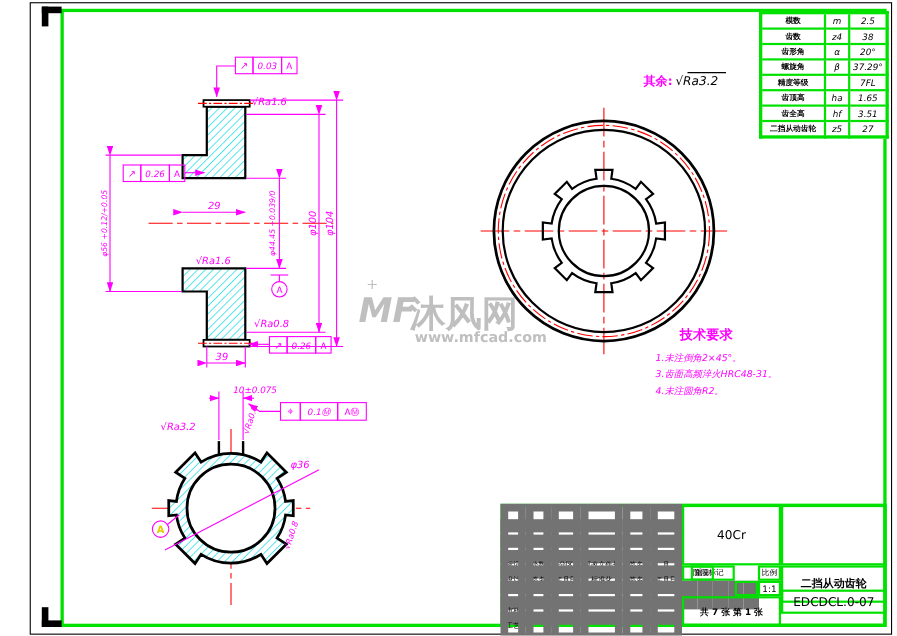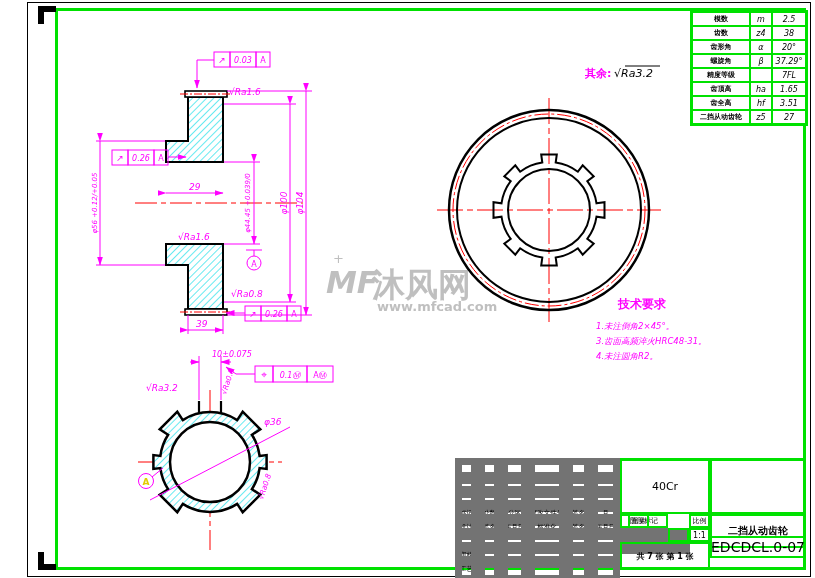--- a/index.html
+++ b/index.html
@@ -320,15 +320,15 @@
       <i style="width:10px"></i>
       <i style="width:10px"></i>
       <i style="width:10px"></i>
       <i style="width:8px"></i>
     </div>
   <div class="cell" style="left:668px;top:528px;width:21px;height:14px"></div>
   <div class="cell ital" style="left:689px;top:528px;width:21px;height:14px;font-size:8px">1:1</div>
   <div class="cell" style="left:620px;top:542px;width:90px;height:28px;font-size:8px;font-weight:bold">共 7 张  第 1 张</div>
   <div class="cell" style="left:710px;top:458px;width:96px;height:56px"></div>
   <div class="cell" style="left:710px;top:514px;width:96px;height:34px;font-size:10px;font-weight:bold">二挡从动齿轮</div>
-  <div class="cell ital" style="left:710px;top:536px;width:96px;height:22px;font-size:14px">EDCDCL.0-07</div>
+  <div class="cell ital" style="left:710px;top:536px;width:96px;height:22px;font-size:11px">EDCDCL.0-07</div>
 
 </div>
 
 </body></html>

